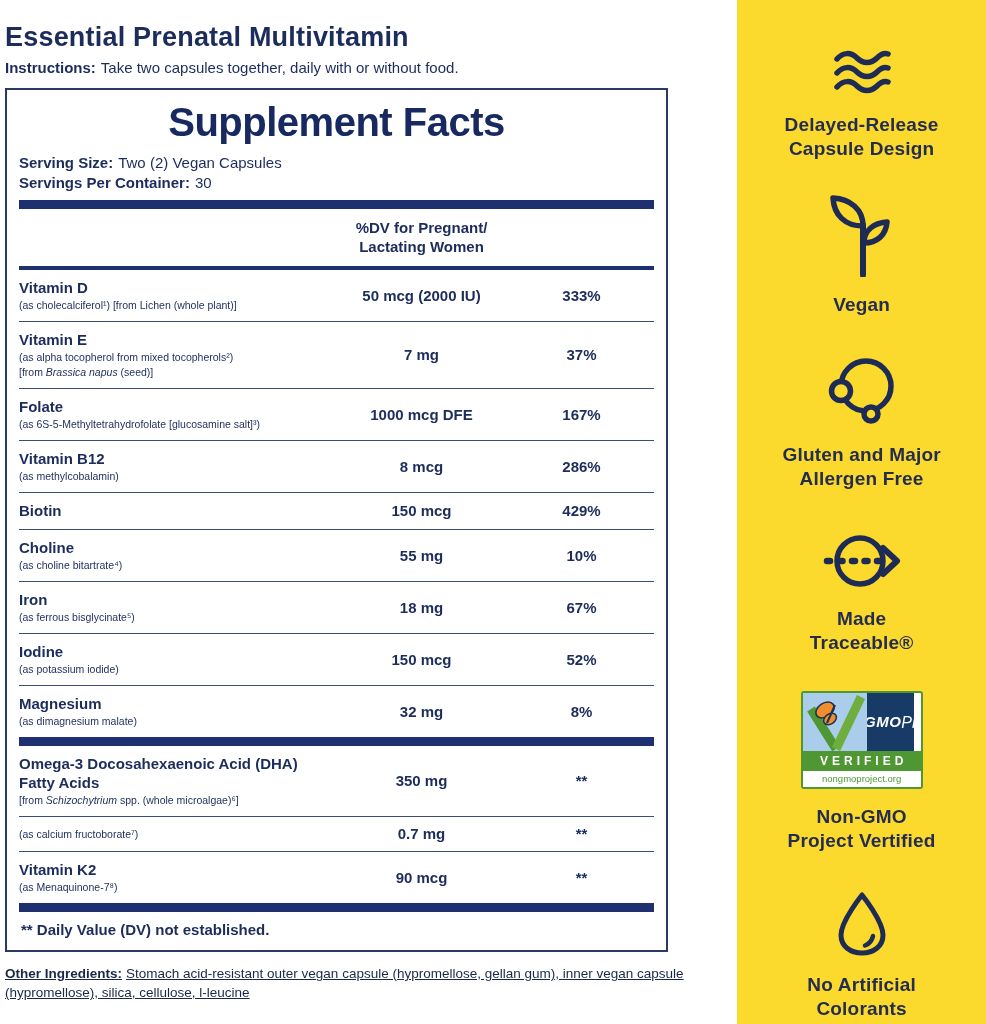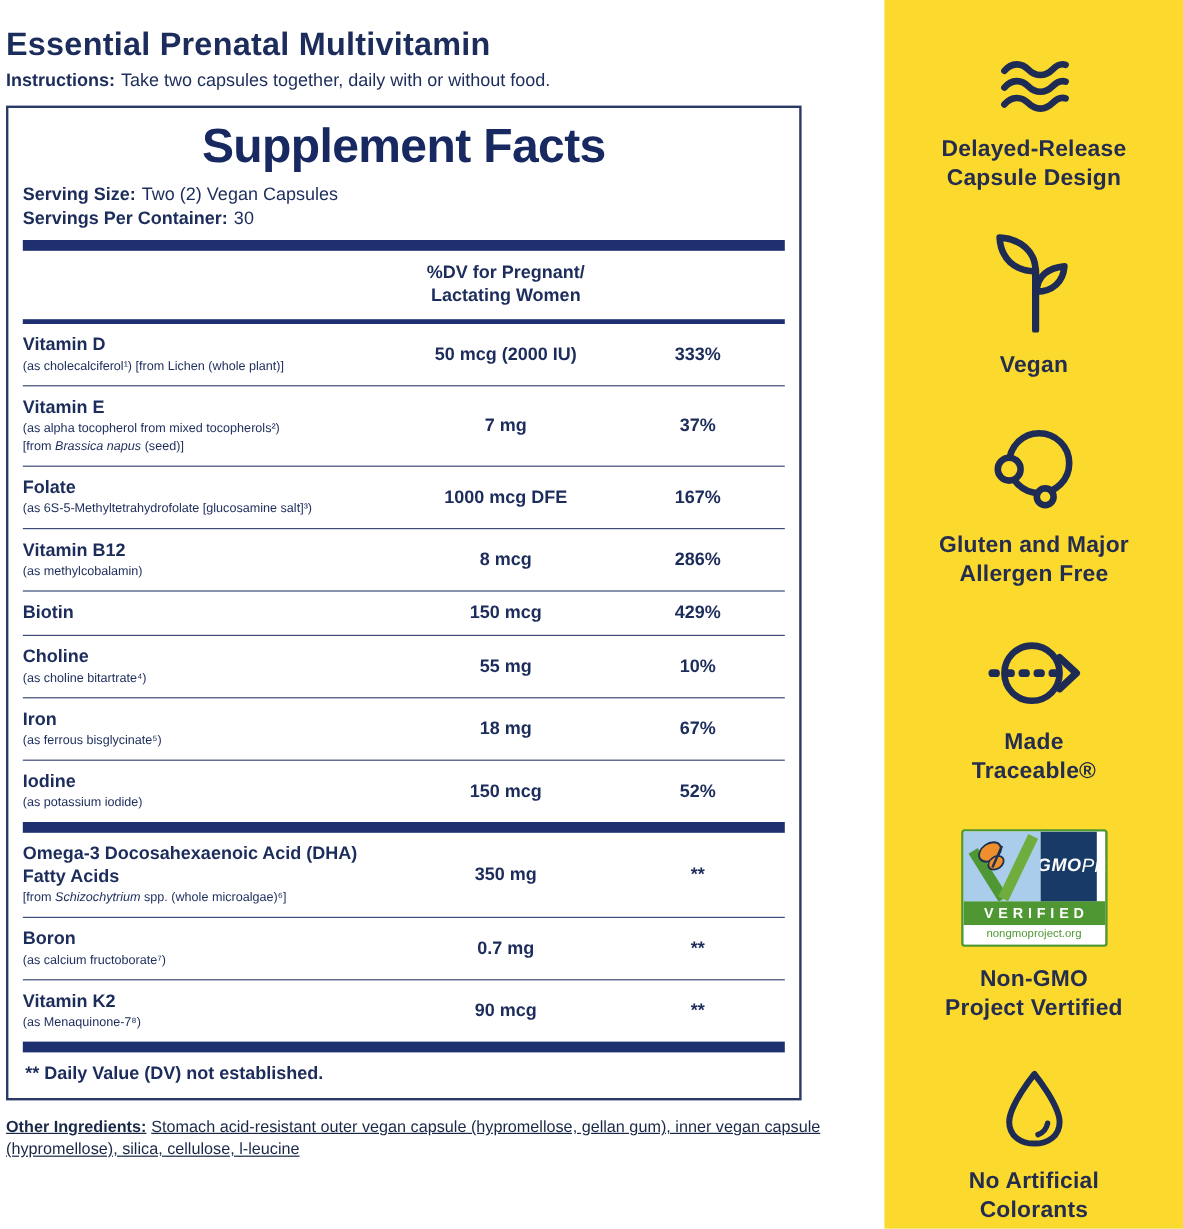--- a/index.html
+++ b/index.html
@@ -151,36 +151,43 @@
 
     <div class="trow">
       <div>
           <div class="iname">Iodine</div>
            <div class="isub">(as potassium iodide)</div>
         </div>
       <div class="amt">150 mcg</div>
       <div class="dv">52%</div>
     </div>
 
+    <div class="trow">
+      <div>
+          <div class="iname">Magnesium</div>
+           <div class="isub">(as dimagnesium malate)</div>
+        </div>
+      <div class="amt">32 mg</div>
+      <div class="dv">8%</div>
+    </div>
 
     <div class="bar" style="margin-top:0;"></div>
 
     <div class="trow">
       <div>
           <div class="iname">Omega-3 Docosahexaenoic Acid (DHA)
 Fatty Acids</div>
            <div class="isub"><span>[from </span><i>Schizochytrium</i><span> spp. (whole microalgae)⁶]</span></div>
         </div>
       <div class="amt">350 mg</div>
       <div class="dv">**</div>
     </div>
 
     <div class="trow">
       <div>
-          <div class="iname">Boron</div>
            <div class="isub">(as calcium fructoborate⁷)</div>
         </div>
       <div class="amt">0.7 mg</div>
       <div class="dv">**</div>
     </div>
 
     <div class="trow">
       <div>
           <div class="iname">Vitamin K2</div>
            <div class="isub">(as Menaquinone-7⁸)</div>

